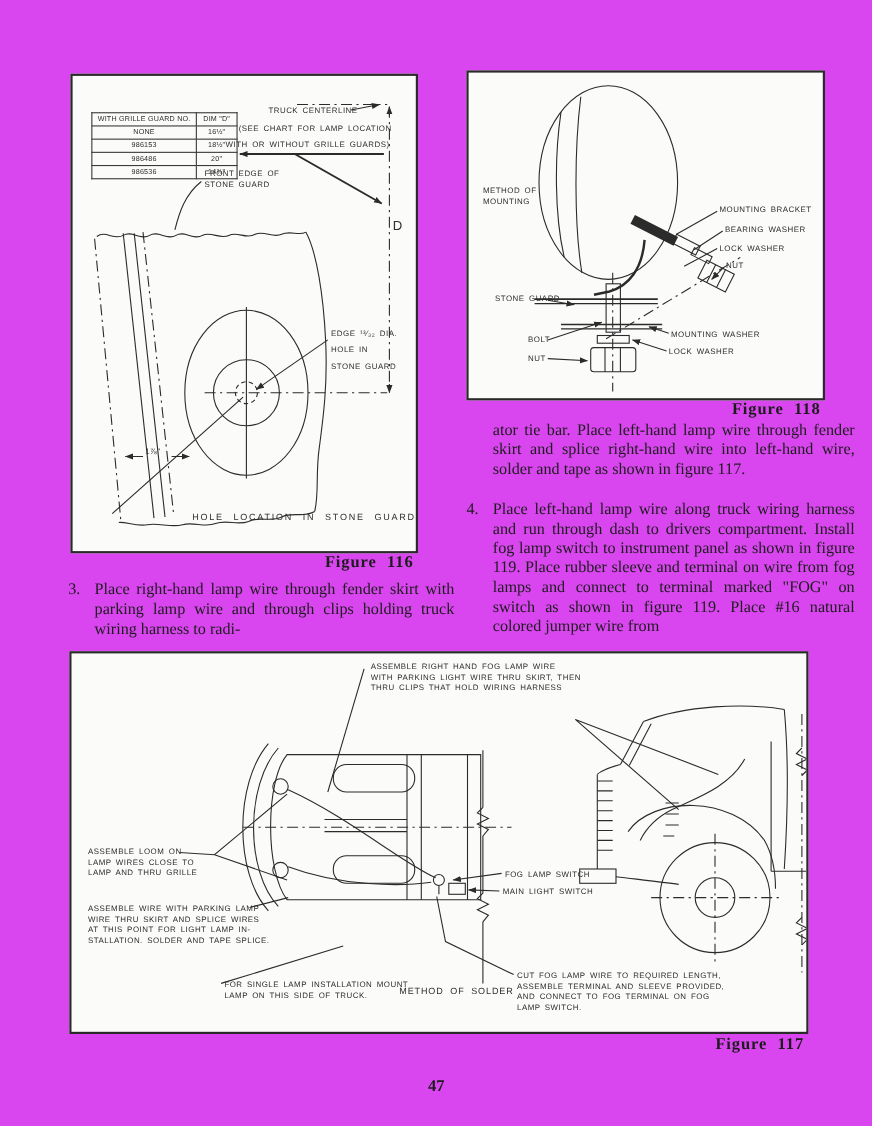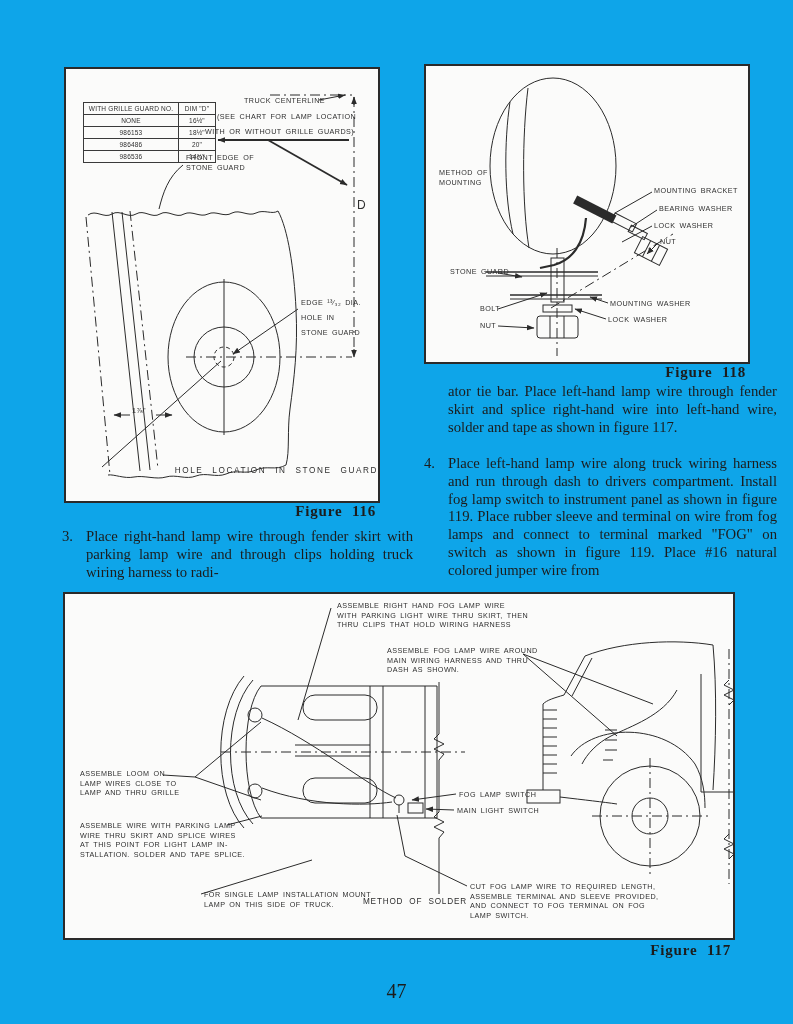--- a/index.html
+++ b/index.html
@@ -1,18 +1,18 @@
 <!DOCTYPE html>
 <html><head>
 <meta charset="utf-8">
 <style>
   html,body{margin:0;padding:0;background:#e9e9e9;}
   .page{
     position:relative;width:793px;height:1024px;margin:0 auto;
-    background:#0ea5e9;color:#1c1c1c;overflow:hidden;
+    background:#d946ef;color:#1c1c1c;overflow:hidden;
     font-family:"Liberation Serif",serif;
   }
   .figure{position:absolute;border:2px solid #2a2a2a;background:#fbfbfa;}
   svg.art{position:absolute;left:0;top:0;width:100%;height:100%;}
   .fig-label{
     position:absolute;
     font-family:"Liberation Sans",sans-serif;
     font-size:7.2px;line-height:9.6px;
     letter-spacing:0.45px;word-spacing:1.6px;
     color:#2e2e2e;white-space:nowrap;
@@ -22,21 +22,21 @@
   .fig-label.innercap{font-size:8.2px;letter-spacing:1.6px;word-spacing:5px;text-align:right;}
   .caption{
     position:absolute;font-weight:bold;font-size:15px;
     letter-spacing:0.8px;word-spacing:5px;text-align:right;
   }
   .bodytext{
     position:absolute;font-size:14.7px;line-height:17.8px;
     text-align:justify;padding-left:28px;
   }
   .bodytext .num{position:absolute;left:4px;top:0;}
-  .pagenum{position:absolute;font-weight:normal;font-size:20px;text-align:center;}
+  .pagenum{position:absolute;font-weight:bold;font-size:15px;text-align:center;}
   table.chart{
     position:absolute;border-collapse:collapse;background:#fbfbfa;
     font-family:"Liberation Sans",sans-serif;font-size:6.5px;
     color:#2e2e2e;text-align:center;letter-spacing:0.2px;
   }
   table.chart th,table.chart td{
     border:1px solid #3a3a3a;padding:0 3px;height:11px;
     font-weight:normal;white-space:nowrap;
   }
   table.chart th:first-child,table.chart td:first-child{min-width:88px;}
@@ -249,25 +249,20 @@
         <path d="M664,240 L659,245 L669,250 L659,255 L669,260 L664,265"></path>
         <path d="M612,96 C598,122 566,132 546,142 C532,149 522,160 517,170"></path>
         <path d="M540,136 h12 M540,146 h12 M540,156 h12 M538,166 h10"></path>
       </g>
     </svg>
     <div class="fig-label" style="left:272px;top:7px">
         <div>ASSEMBLE RIGHT HAND FOG LAMP WIRE</div>
         <div>WITH PARKING LIGHT WIRE THRU SKIRT, THEN</div>
         <div>THRU CLIPS THAT HOLD WIRING HARNESS</div>
       </div>
-    <div class="fig-label" style="left:322px;top:52px">
-        <div>ASSEMBLE FOG LAMP WIRE AROUND</div>
-        <div>MAIN WIRING HARNESS AND THRU</div>
-        <div>DASH AS SHOWN.</div>
-      </div>
     <div class="fig-label" style="left:15px;top:175px">
         <div>ASSEMBLE LOOM ON</div>
         <div>LAMP WIRES CLOSE TO</div>
         <div>LAMP AND THRU GRILLE</div>
       </div>
     <div class="fig-label" style="left:15px;top:227px">
         <div>ASSEMBLE WIRE WITH PARKING LAMP</div>
         <div>WIRE THRU SKIRT AND SPLICE WIRES</div>
         <div>AT THIS POINT FOR LIGHT LAMP IN-</div>
         <div>STALLATION. SOLDER AND TAPE SPLICE.</div>

